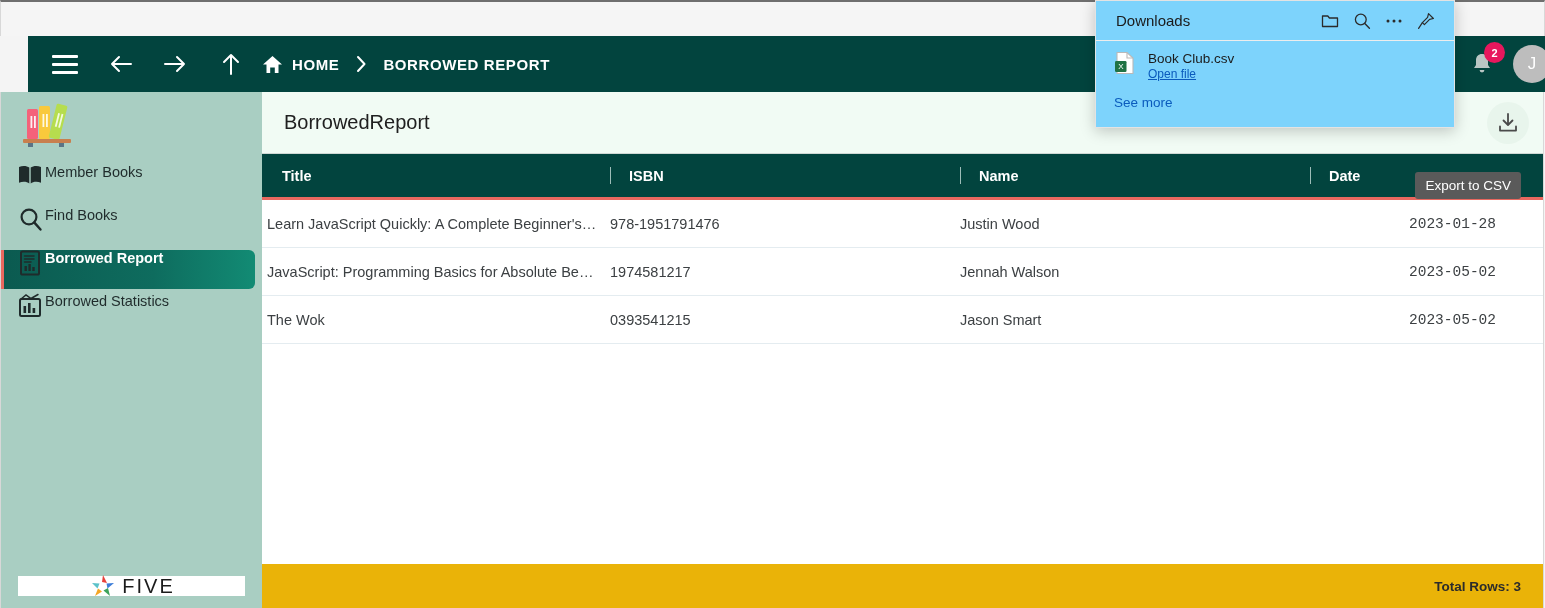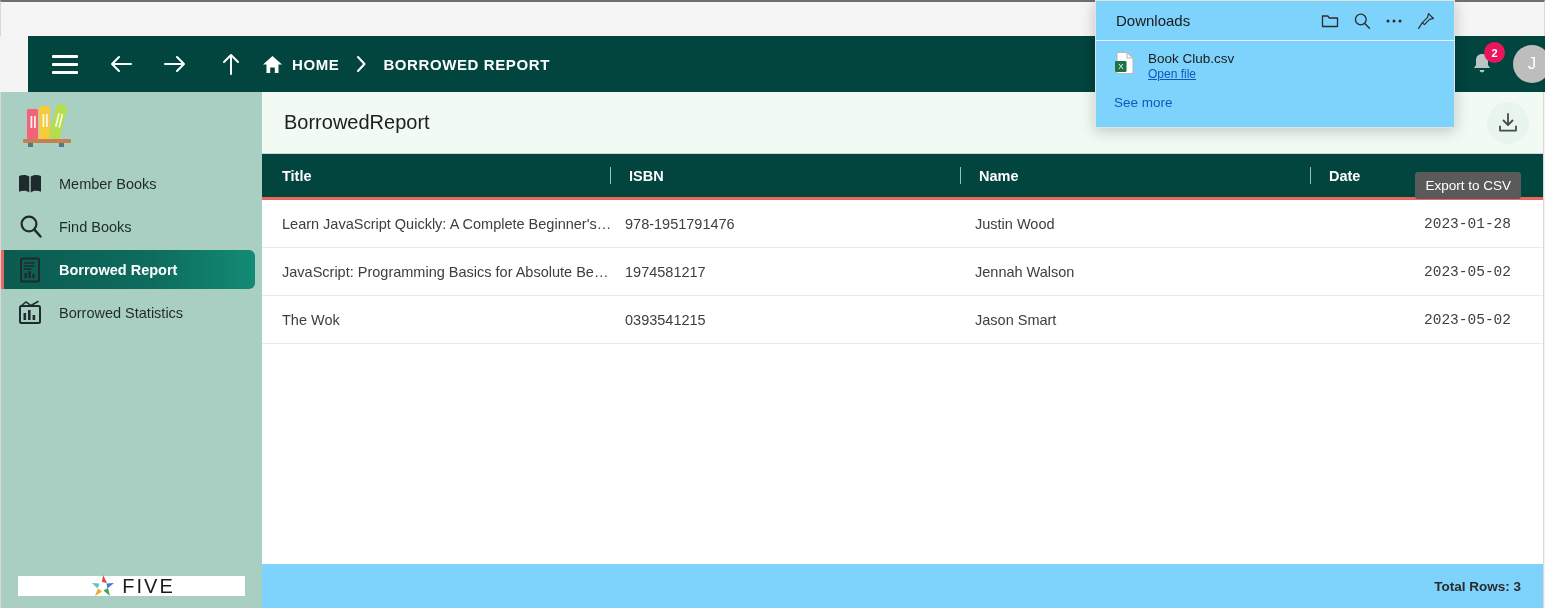--- a/index.html
+++ b/index.html
@@ -72,21 +72,21 @@
     position: absolute; top: 92px; left: 0;
     width: 262px; height: 516px;
     background: #a9cec2;
     border-left: 1px solid #d8d8d8;
     display: flex; flex-direction: column;
   }
   .brand-logo { padding: 8px 0 10px 18px; }
   .nav-list { margin-top: 2px; }
   .nav-item {
     position: relative;
-    display: flex; align-items: center; gap: 14px;
+    display: flex; align-items: flex-start; gap: 0;
     height: 39px; margin-bottom: 4px;
     padding-left: 14px; cursor: pointer;
   }
   .nav-item .nav-label { font-size: 14.5px; color: #1f2b2b; }
   .nav-item.active {
     background: linear-gradient(90deg, #0b5a50 0%, #0e6c5e 60%, #128b74 100%);
     border-radius: 0 6px 6px 0;
     width: 254px;
   }
   .nav-item.active .nav-label { color: #ffffff; font-weight: bold; }
@@ -151,21 +151,21 @@
   .col-date  { width: 214px; }
   .tr {
     display: flex; align-items: center; height: 48px;
     border-bottom: 1px solid #e4ecf0; background: #fff;
   }
   .td {
     font-size: 14.5px; color: #3c4043;
     white-space: nowrap; overflow: hidden; text-overflow: ellipsis;
     flex: none;
   }
-  .td.col-title { padding-left: 5px; margin-left: 15px; }
+  .td.col-title { padding-left: 5px; }
   .td.col-date { text-align: right; padding-right: 28px; font-family: Liberation Mono, monospace; }
 
   .tooltip {
     position: absolute; top: 18px; right: 22px;
     background: #5a5a5a; color: #fff;
     font-size: 13.5px; padding: 6px 10px;
     border-radius: 3px; white-space: nowrap;
     z-index: 30;
   }
 
@@ -174,21 +174,21 @@
     position: absolute; left: 0; bottom: 8px;
     width: 1276px; height: 14px; background: #ececec;
   }
   .hscroll-thumb {
     height: 14px; border-radius: 7px; background: #868ea0; cursor: pointer;
   }
 
   .statusbar {
     position: absolute; left: 262px; bottom: 0;
     width: 1282px; height: 44px;
-    background: #7dd3fc;
+    background: #eab308;
     display: flex; align-items: center; justify-content: flex-end;
     padding-right: 22px;
     border-right: 1px solid #d8d8d8;
   }
   .total-rows { font-size: 13.5px; font-weight: bold; color: #2b2b2b; }
 
   
   .dl-popup {
     position: absolute; top: 0px; left: 1095px;
     width: 360px; height: 128px;

